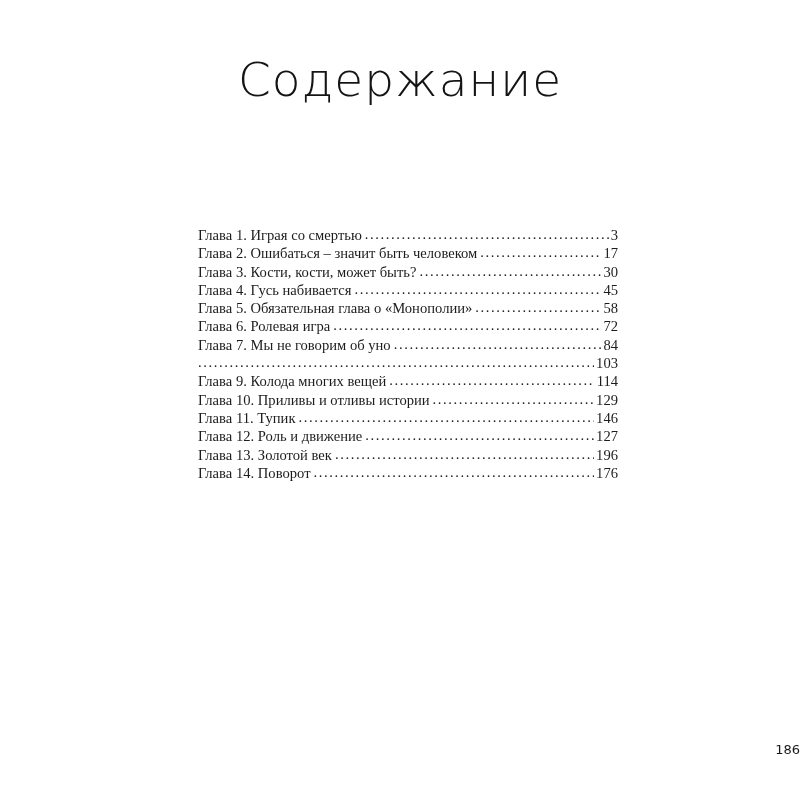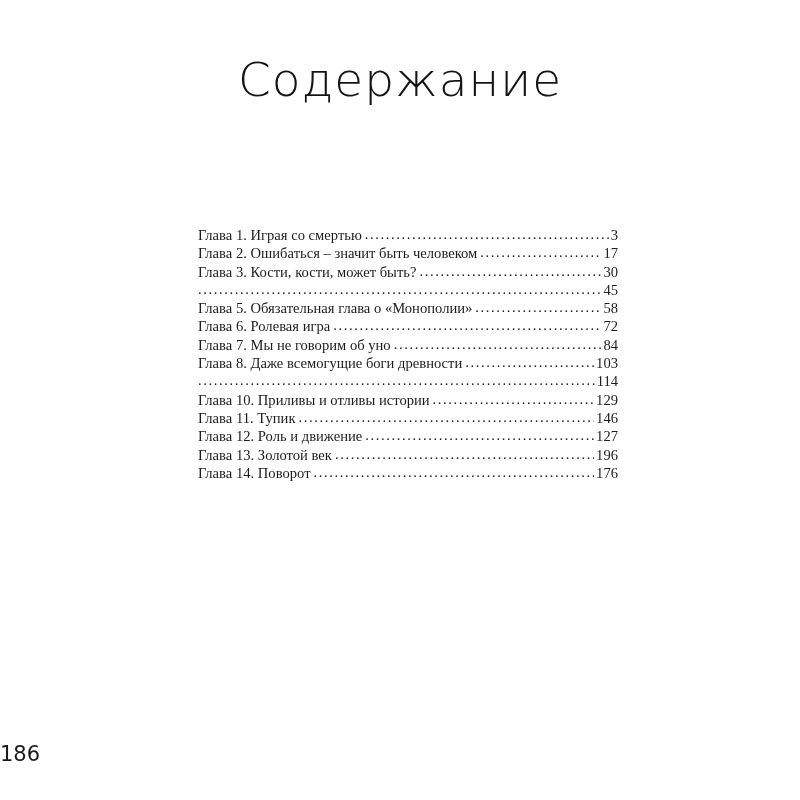--- a/index.html
+++ b/index.html
@@ -66,23 +66,23 @@
   .toc-page {
     flex: 0 0 auto;
     padding-left: 2px;
     text-align: right;
   }
   .folio {
     position: absolute;
     left: 0;
     top: 742px;
     width: 800px;
-    text-align: left;
+    text-align: right;
     font-family: "DejaVu Sans", sans-serif;
-    font-size: 21px;
+    font-size: 13px;
     color: #1a1a1a;
   }
 </style>
 </head>
 <body>
 
 <div class="page">
 
   <div class="page-title">Содержание</div>
 
@@ -96,44 +96,45 @@
       <span class="toc-label">Глава 2. Ошибаться – значит быть человеком</span>
       <span class="toc-dots">....................................................................................................</span>
       <span class="toc-page">17</span>
     </div>
     <div class="toc-entry">
       <span class="toc-label">Глава 3. Кости, кости, может быть?</span>
       <span class="toc-dots">....................................................................................................</span>
       <span class="toc-page">30</span>
     </div>
     <div class="toc-entry">
+      <span class="toc-label">Глава 4. Гусь набивается</span>
       <span class="toc-dots">....................................................................................................</span>
       <span class="toc-page">45</span>
     </div>
     <div class="toc-entry">
       <span class="toc-label">Глава 5. Обязательная глава о «Монополии»</span>
       <span class="toc-dots">....................................................................................................</span>
       <span class="toc-page">58</span>
     </div>
     <div class="toc-entry">
       <span class="toc-label">Глава 6. Ролевая игра</span>
       <span class="toc-dots">....................................................................................................</span>
       <span class="toc-page">72</span>
     </div>
     <div class="toc-entry">
       <span class="toc-label">Глава 7. Мы не говорим об уно</span>
       <span class="toc-dots">....................................................................................................</span>
       <span class="toc-page">84</span>
     </div>
     <div class="toc-entry">
-      <span class="toc-label">Глава 8. Даже всемогущие боги древности</span>
       <span class="toc-dots">....................................................................................................</span>
       <span class="toc-page">103</span>
     </div>
     <div class="toc-entry">
+      <span class="toc-label">Глава 9. Колода многих вещей</span>
       <span class="toc-dots">....................................................................................................</span>
       <span class="toc-page">114</span>
     </div>
     <div class="toc-entry">
       <span class="toc-label">Глава 10. Приливы и отливы истории</span>
       <span class="toc-dots">....................................................................................................</span>
       <span class="toc-page">129</span>
     </div>
     <div class="toc-entry">
       <span class="toc-label">Глава 11. Тупик</span>

